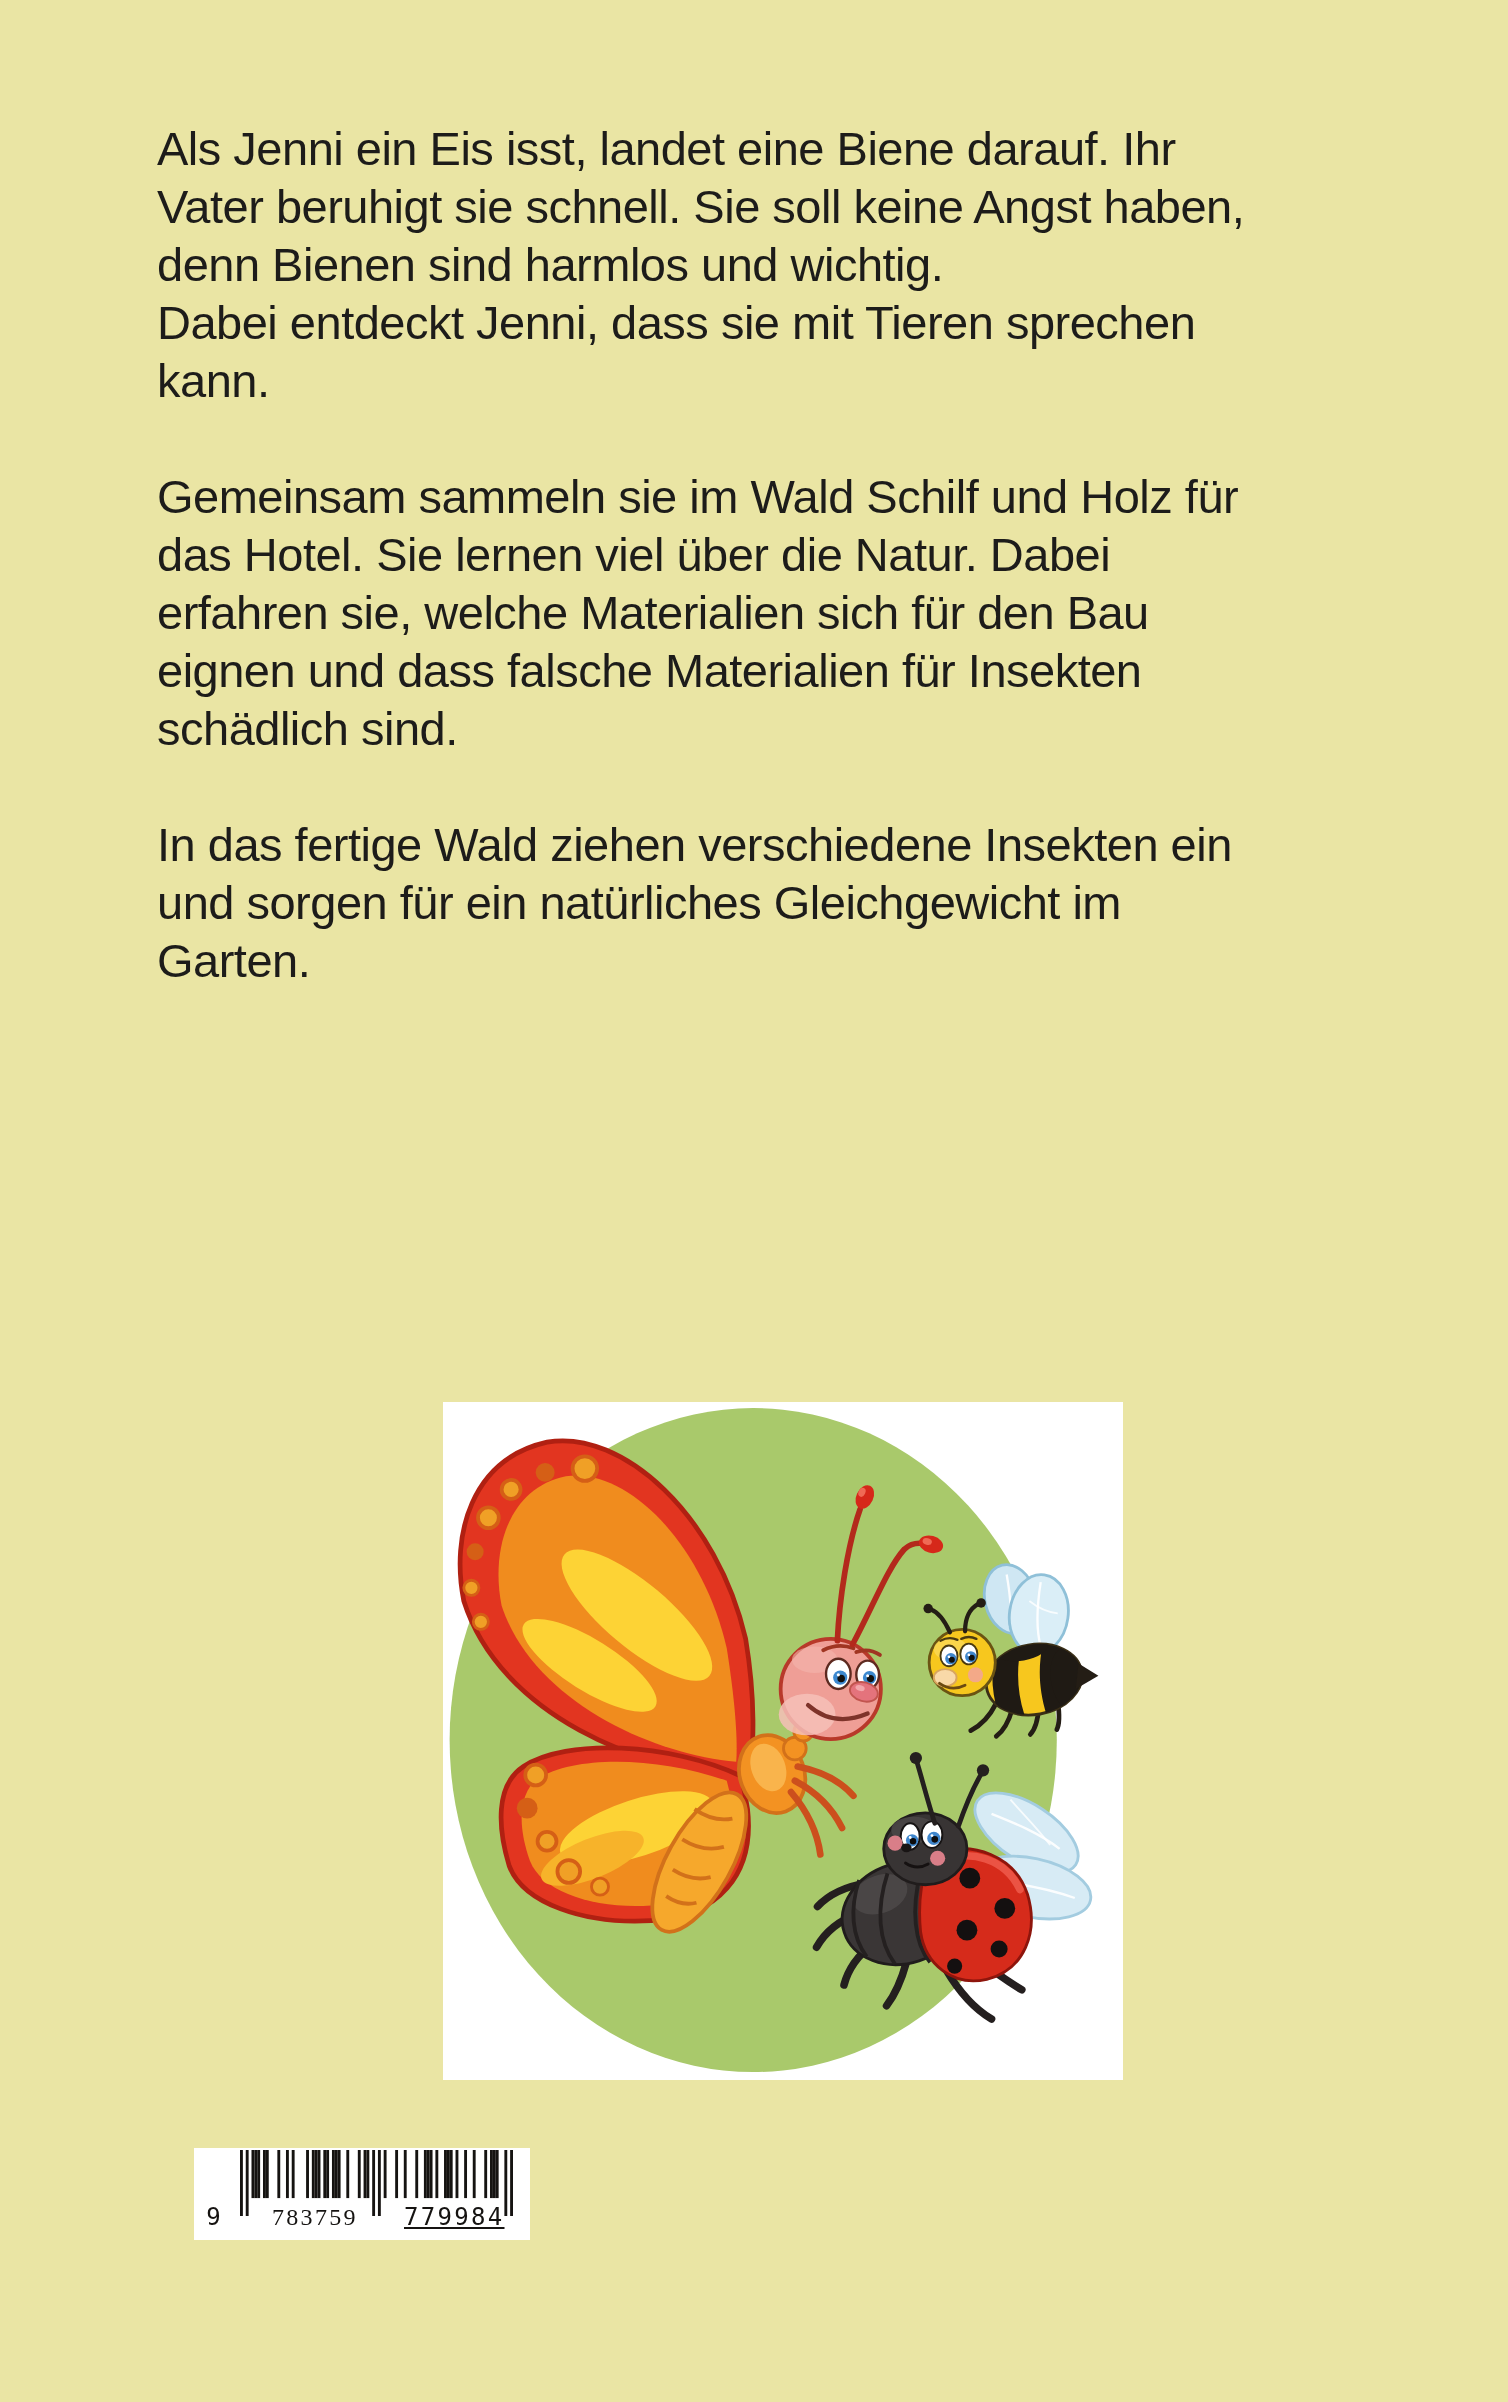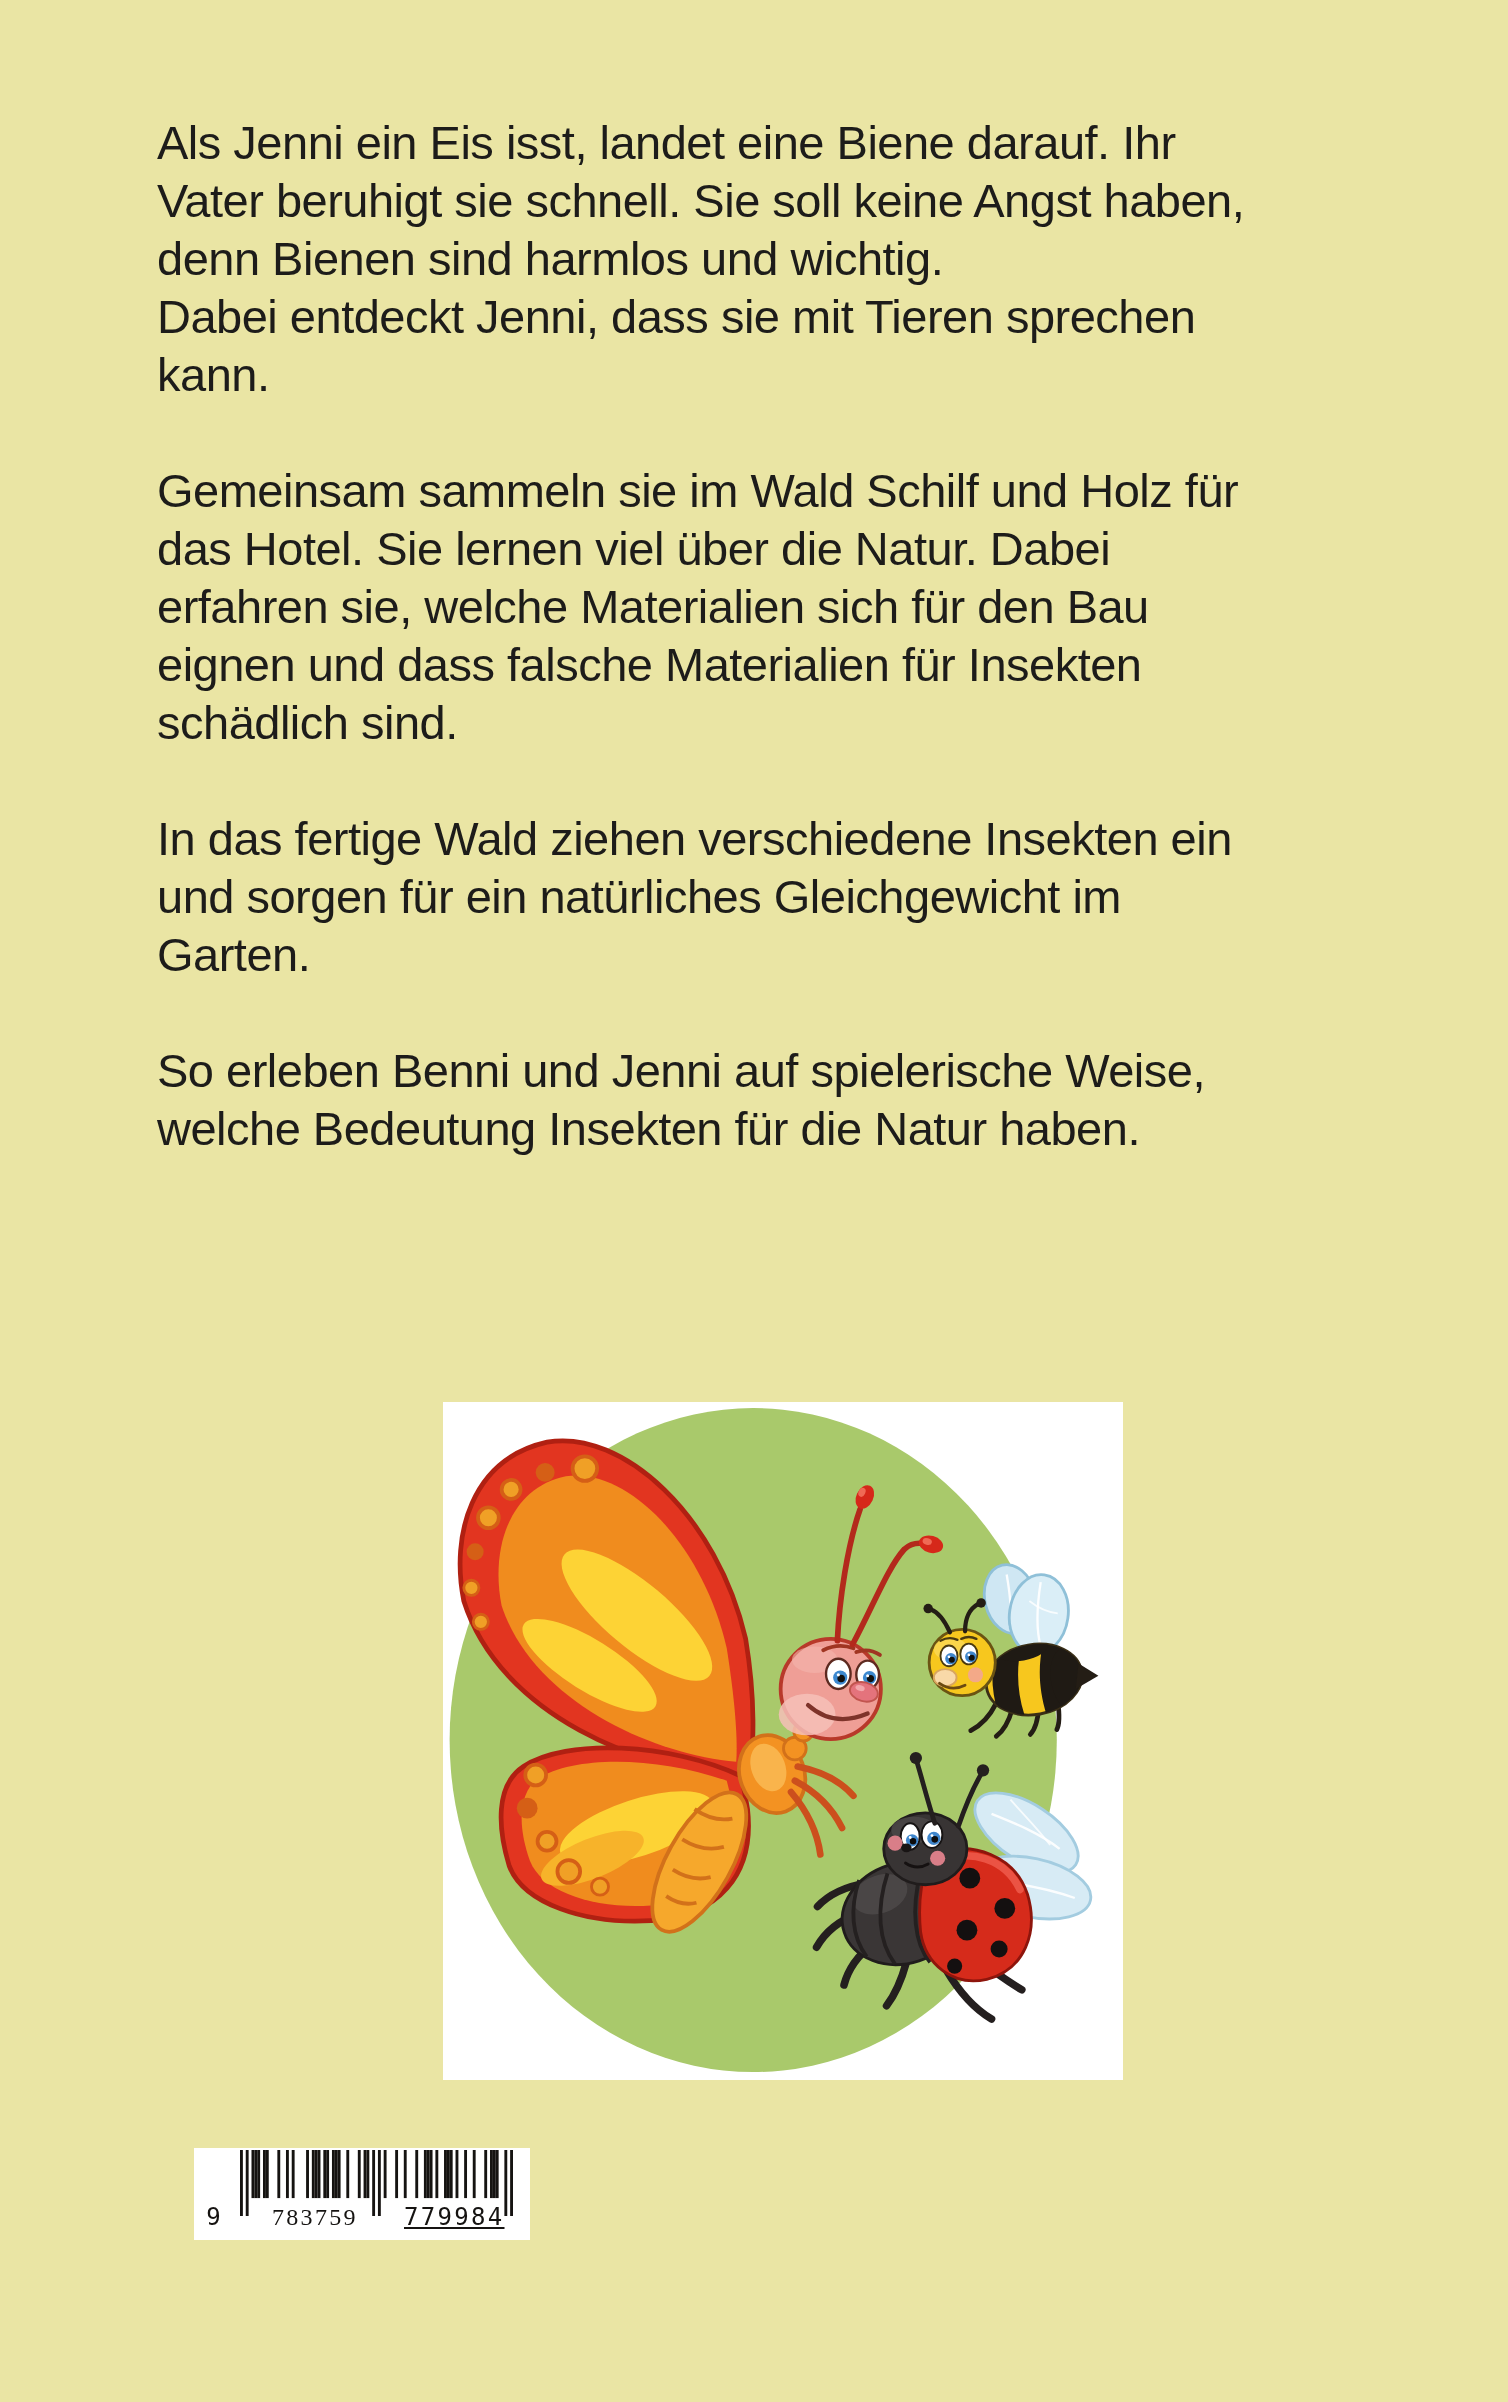--- a/index.html
+++ b/index.html
@@ -2,21 +2,21 @@
 <html style="font-size:15px"><head>
 <meta charset="utf-8">
 <style>
   html,body{margin:0;padding:0;}
   body{
     width:1508px;height:2403px;position:relative;overflow:hidden;
     background:#eae5a4;
     font-family:"Liberation Sans",sans-serif;
   }
   .text-block{
-    position:absolute;left:157px;top:114px;width:1344px;
+    position:absolute;left:157px;top:120px;width:1344px;
     font-size:47px;line-height:58px;letter-spacing:-0.5px;
     color:#1d1c1a;
   }
   .para{white-space:pre;margin:0 0 58px 0;}
   .illustration{
     position:absolute;left:443px;top:1402px;width:680px;height:678px;
     background:#ffffff;
   }
   .illustration svg{display:block;width:100%;height:100%;}
   .barcode{
@@ -47,22 +47,20 @@
 Dabei entdeckt Jenni, dass sie mit Tieren sprechen
 kann.</p>
     <p class="para">Gemeinsam sammeln sie im Wald Schilf und Holz für
 das Hotel. Sie lernen viel über die Natur. Dabei
 erfahren sie, welche Materialien sich für den Bau
 eignen und dass falsche Materialien für Insekten
 schädlich sind.</p>
     <p class="para">In das fertige Wald ziehen verschiedene Insekten ein
 und sorgen für ein natürliches Gleichgewicht im
 Garten.</p>
-    <p class="para">So erleben Benni und Jenni auf spielerische Weise,
-welche Bedeutung Insekten für die Natur haben.</p>
   </div>
 
   <div class="illustration">
     <svg viewBox="0 0 719 716" xmlns="http://www.w3.org/2000/svg">
       <defs>
         <clipPath id="beeBodyClip">
           <ellipse cx="625" cy="293" rx="51" ry="37" transform="rotate(-10 625 293)"></ellipse>
         </clipPath>
       </defs>
 

